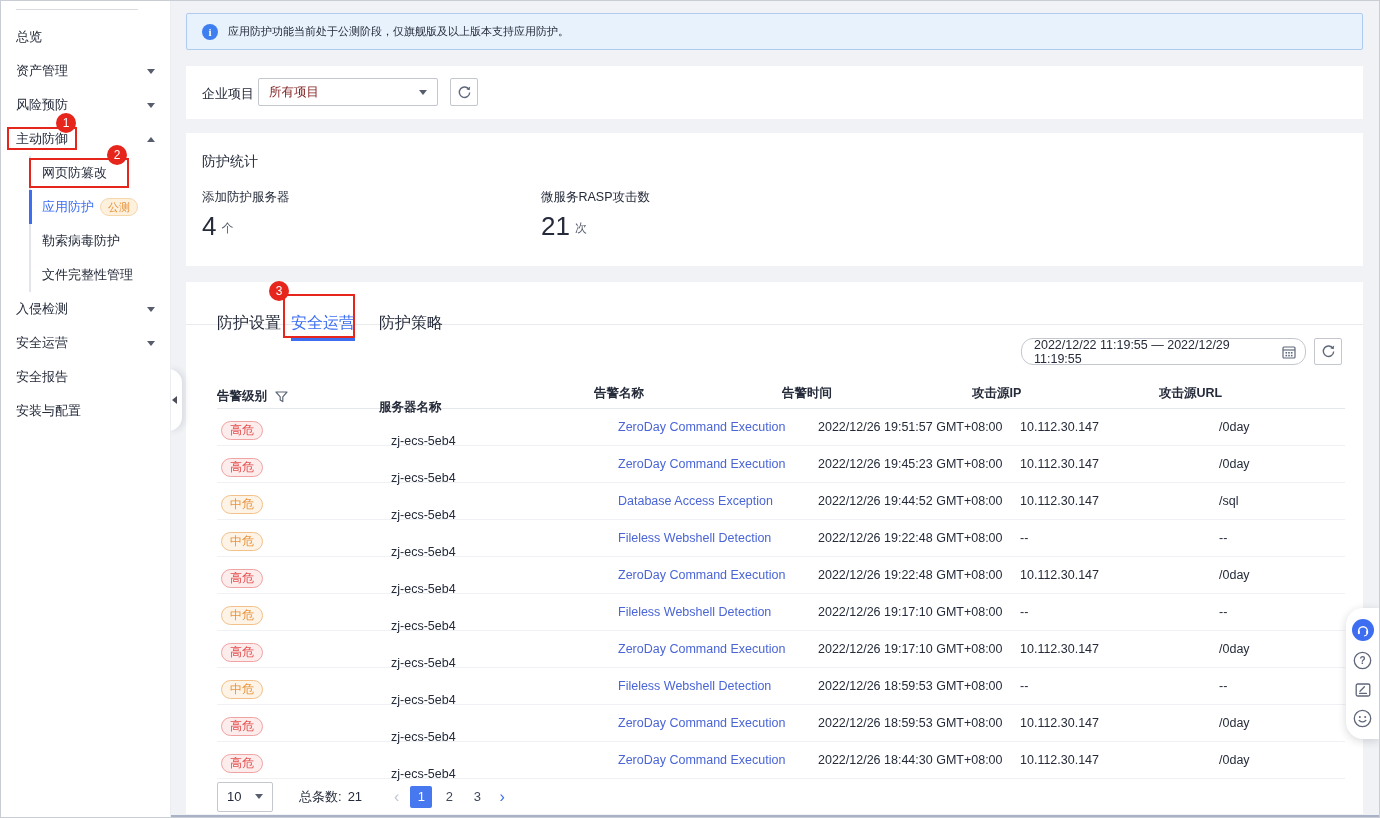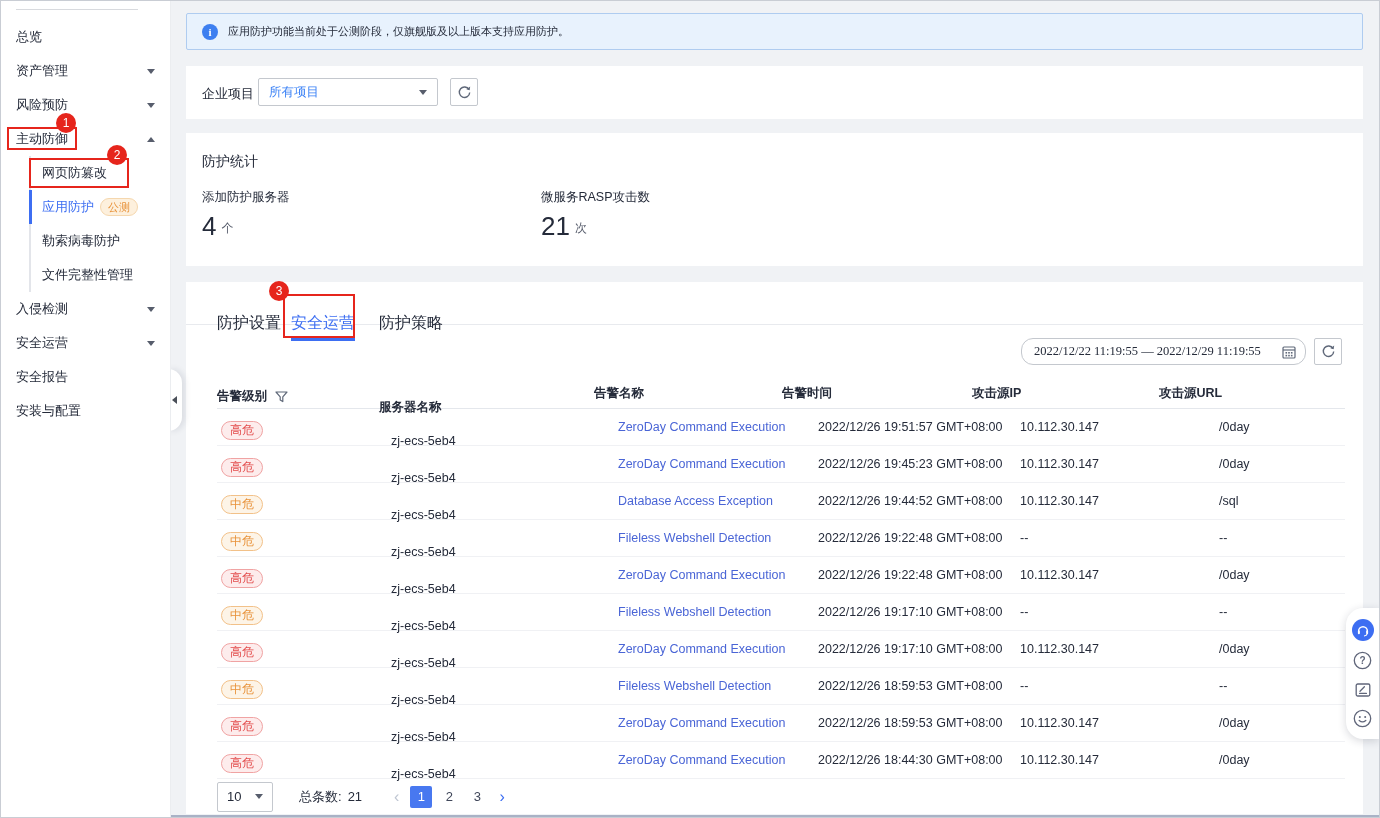--- a/index.html
+++ b/index.html
@@ -23,42 +23,42 @@
   .collapse-handle { position:absolute; left:166px; top:368px; width:15px; height:62px; background:#fff; border-radius:0 14px 14px 0; box-shadow:3px 0 6px rgba(20,30,60,.10); z-index:1; display:flex; align-items:center; justify-content:center; cursor:pointer; }
   .tri-left { width:0;height:0;border-top:4px solid transparent;border-bottom:4px solid transparent;border-right:5px solid #4a4f59; }
 
   
   .banner { position:absolute; left:185px; top:12px; width:1177px; height:37px; background:var(--banner-bg,#e8f2fd); border:1px solid var(--banner-border,#afccf0); border-radius:2px; display:flex; align-items:center; padding:0 15px; z-index:1;}
   .info-icon { width:16px; height:16px; border-radius:50%; background:#3d7ff0; color:#fff; font-size:11px; font-weight:bold; display:flex; align-items:center; justify-content:center; flex:0 0 auto; font-family:"Liberation Serif",serif; }
   .banner-text { margin-left:10px; font-size:11px; color:#252b3a; }
 
   .filter-card { position:absolute; left:185px; top:65px; width:1177px; height:53px; background:#fff; }
   .filter-label { position:absolute; left:16px; top:19px; font-size:13px; color:#252b3a; }
-  .project-select { position:absolute; left:72px; top:12px; width:180px; height:28px; border:1px solid #c4c8ce; border-radius:2px; background:#fff; display:flex; align-items:center; padding:0 10px; font-size:12.5px; color:#3b82f6; cursor:pointer; }
+  .project-select { position:absolute; left:72px; top:12px; width:180px; height:28px; border:1px solid #c4c8ce; border-radius:2px; background:#fff; display:flex; align-items:center; padding:0 10px; font-size:12.5px; color:#7f1d1d; cursor:pointer; }
   .project-select .tri-down { margin-left:auto; }
   .icon-btn { position:absolute; width:28px; height:28px; border:1px solid #c4c8ce; border-radius:2px; background:#fff; display:flex; align-items:center; justify-content:center; cursor:pointer; }
   .refresh-1 { left:264px; top:12px; }
 
   .stats-card { position:absolute; left:185px; top:132px; width:1177px; height:133px; background:#fff; }
   .stats-title { position:absolute; left:16px; top:20px; font-size:14px; font-weight:normal; color:#252b3a; }
   .stat-block { position:absolute; top:56px; }
   .stat-1 { left:16px; } .stat-2 { left:355px; }
   .stat-label { font-size:12.5px; color:#252b3a; }
   .stat-valrow { display:flex; align-items:flex-end; margin-top:6px; }
   .stat-value { font-size:26px; color:#252b3a; line-height:28px; }
   .stat-unit { font-size:12px; color:#575d6c; margin-left:5px; padding-bottom:3px; }
 
   .main-card { position:absolute; left:185px; top:281px; width:1177px; height:532px; background:#fff; }
   .tabs-row { position:absolute; left:0; top:12px; right:0; height:31px; border-bottom:1px solid #e8eaee; }
   .tab { position:absolute; top:16px; height:31px; line-height:26px; font-size:16px; color:#252b3a; cursor:pointer;text-align:center; }
   .tab:nth-child(1){ left:31px; } .tab:nth-child(2){ left:105px; } .tab:nth-child(3){ left:193px; }
   .tab.active { color:var(--accent,#3d6ef2); }
   .tab.active::after { content:''; position:absolute; left:0; right:0; bottom:0; height:3px; background:var(--accent,#3d6ef2); }
 
-  .date-input { position:absolute; left:835px; top:56px; width:285px; height:27px; border:1px solid #c4c8ce; border-radius:12px; background:#fff; display:flex; align-items:center; padding:0 30px 0 12px; font-size:12.5px; color:#252b3a; cursor:pointer;font-family:Liberation Serif, serif; }
+  .date-input { position:absolute; left:835px; top:56px; width:285px; height:27px; border:1px solid #c4c8ce; border-radius:12px; background:#fff; display:flex; align-items:center; padding:0 30px 0 12px; font-size:12.5px; color:#252b3a; cursor:pointer; }
   .cal-wrap { position:absolute; right:8px; top:5px; }
   .refresh-2 { left:1128px; top:56px; height:27px; }
 
   .tbl { position:absolute; left:31px; right:18px; top:97px; }
   .thead { display:flex; align-items:center; height:30px; border-bottom:1px solid #e4e7ec; }
   .th { font-size:12.5px; font-weight:bold; color:#252b3a; display:flex; align-items:center; }
   .c1{width:162px;margin-top:6px;} .c2{width:215px;margin-top:28px;} .c3{width:188px;} .c4{width:190px;} .c5{width:187px;} .c6{flex:1;}
   .filter-wrap { margin-left:8px; display:inline-flex; cursor:pointer; }
   .trow { display:flex; align-items:center; height:37px; border-bottom:1px solid #f0f1f4;gap:12px; }
   .td { font-size:12.5px; color:#252b3a; padding-right:10px; white-space:nowrap; overflow:hidden; }

